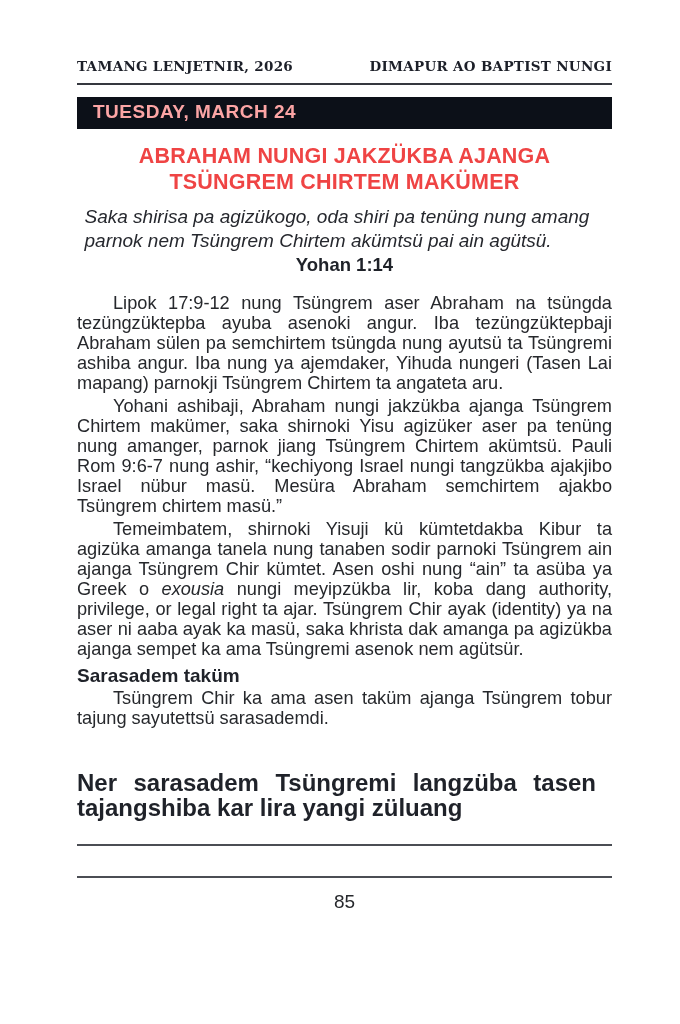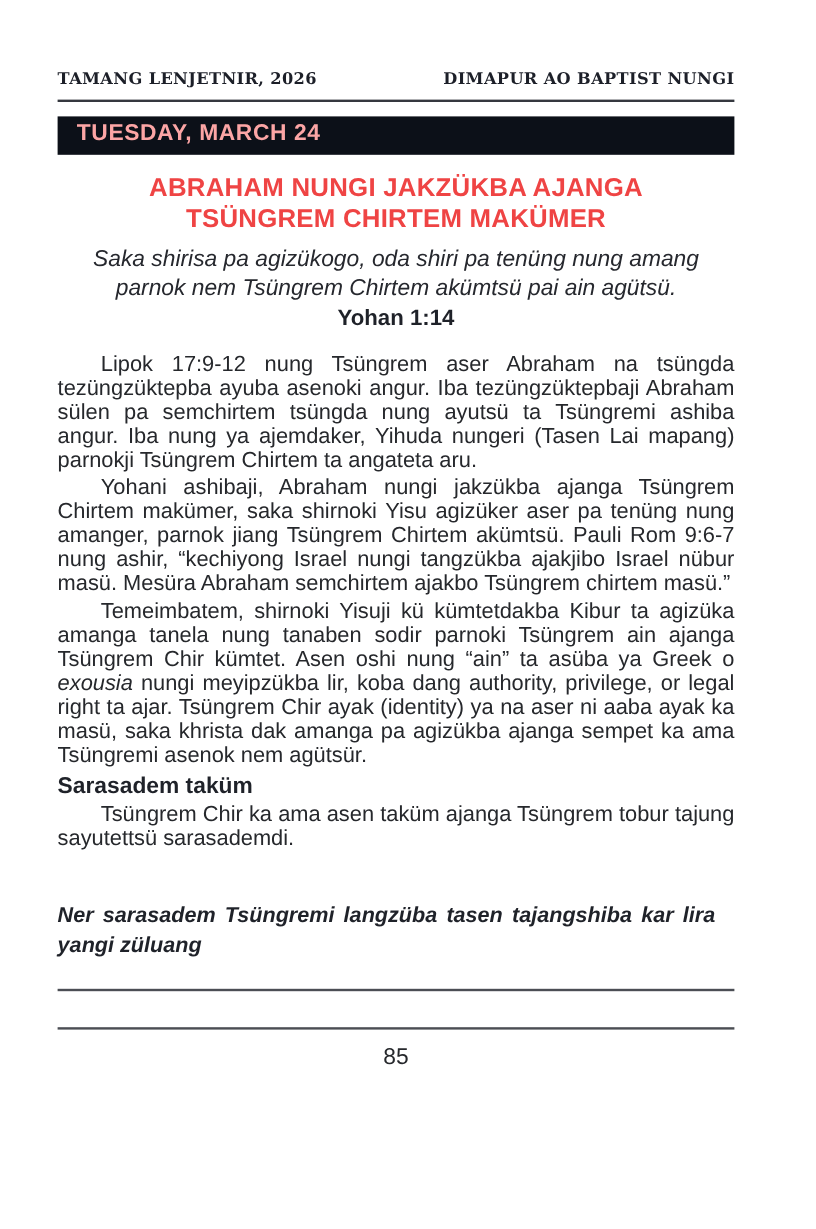--- a/index.html
+++ b/index.html
@@ -4,21 +4,21 @@
 <style>
   html,body{margin:0;padding:0;background:#ffffff;}
   .page{
     position:relative;
     width:680px;height:1024px;
     background:#ffffff;
     font-family:"Liberation Sans",sans-serif;
     color:var(--text,#24262b);
     overflow:hidden;
     box-sizing:border-box;
-    padding:58px 68px 0 48px;
+    padding:58px 68px 0 77px;
   }
   .hdr{
     display:flex;justify-content:space-between;align-items:baseline;
     font-family:"DejaVu Serif",serif;
     font-weight:bold;font-size:13.5px;letter-spacing:0.3px;
     color:#1c1f28;
     padding-bottom:9px;
     border-bottom:2.5px solid var(--rule,#35383f);
   }
   .banner{
@@ -36,21 +36,20 @@
     font-size:21.5px;
     font-weight:800;
     line-height:26px;
     letter-spacing:0.2px;
     color:#ef4444;
   }
   .title span{display:block;}
   .verse{
     margin:10px auto 0 auto;
     max-width:520px;
-    text-align:center;
     font-style:italic;
     font-size:19px;
     line-height:23.5px;
     color:#26282e;
   }
   .vref{
     margin:2px 0 0 0;
     text-align:center;
     font-weight:bold;
     font-size:18.5px;
@@ -66,26 +65,25 @@
     color:#26282c;
   }
   .sechead{
     margin:6px 0 1px 0;
     font-size:19px;
     font-weight:bold;
     color:#1f2229;
   }
   .prompt{
     margin:42px 16px 0 0;
-    font-size:18px;
+    font-size:24px;
     line-height:25px;
     font-weight:bold;
     text-align:justify;
     color:#1f2229;
-    font-style:italic;
   }
   .answer-line{
     height:0;
     border-bottom:2px solid var(--writing-line,#4b4e54);
   }
   .al1{margin-top:24px;}
   .al2{margin-top:30px;}
   .pageno{
     margin-top:13px;
     text-align:center;

